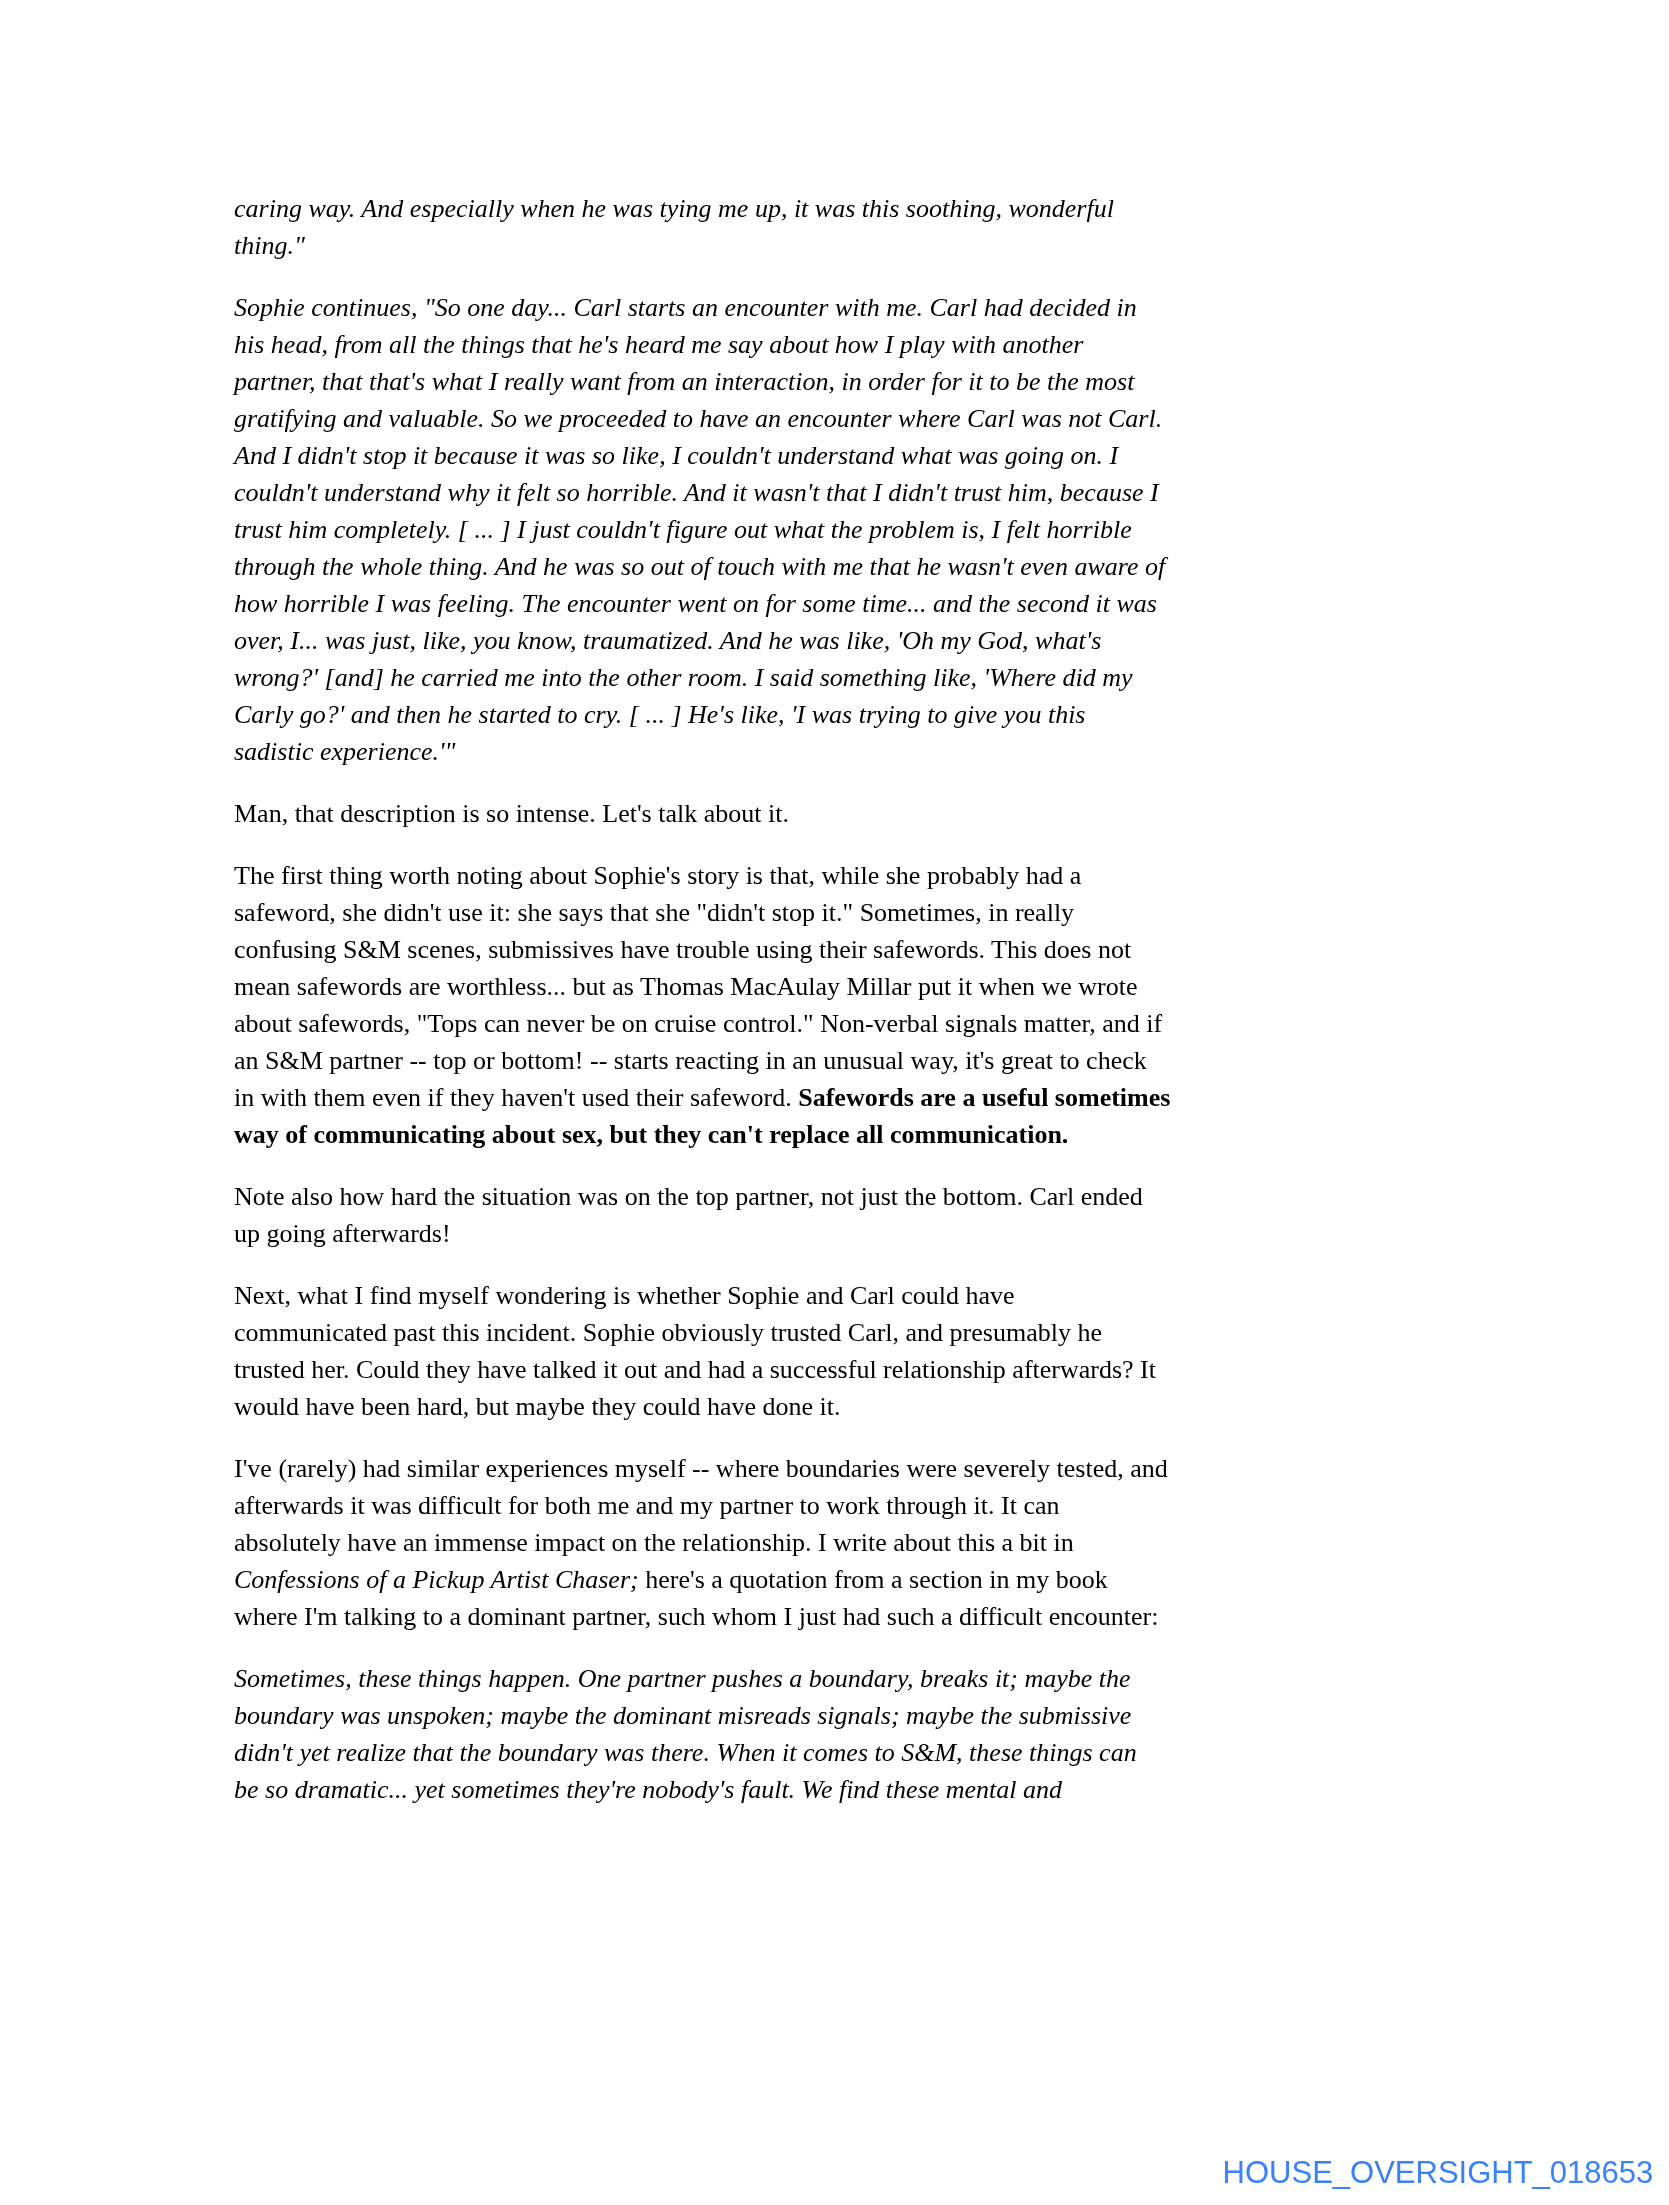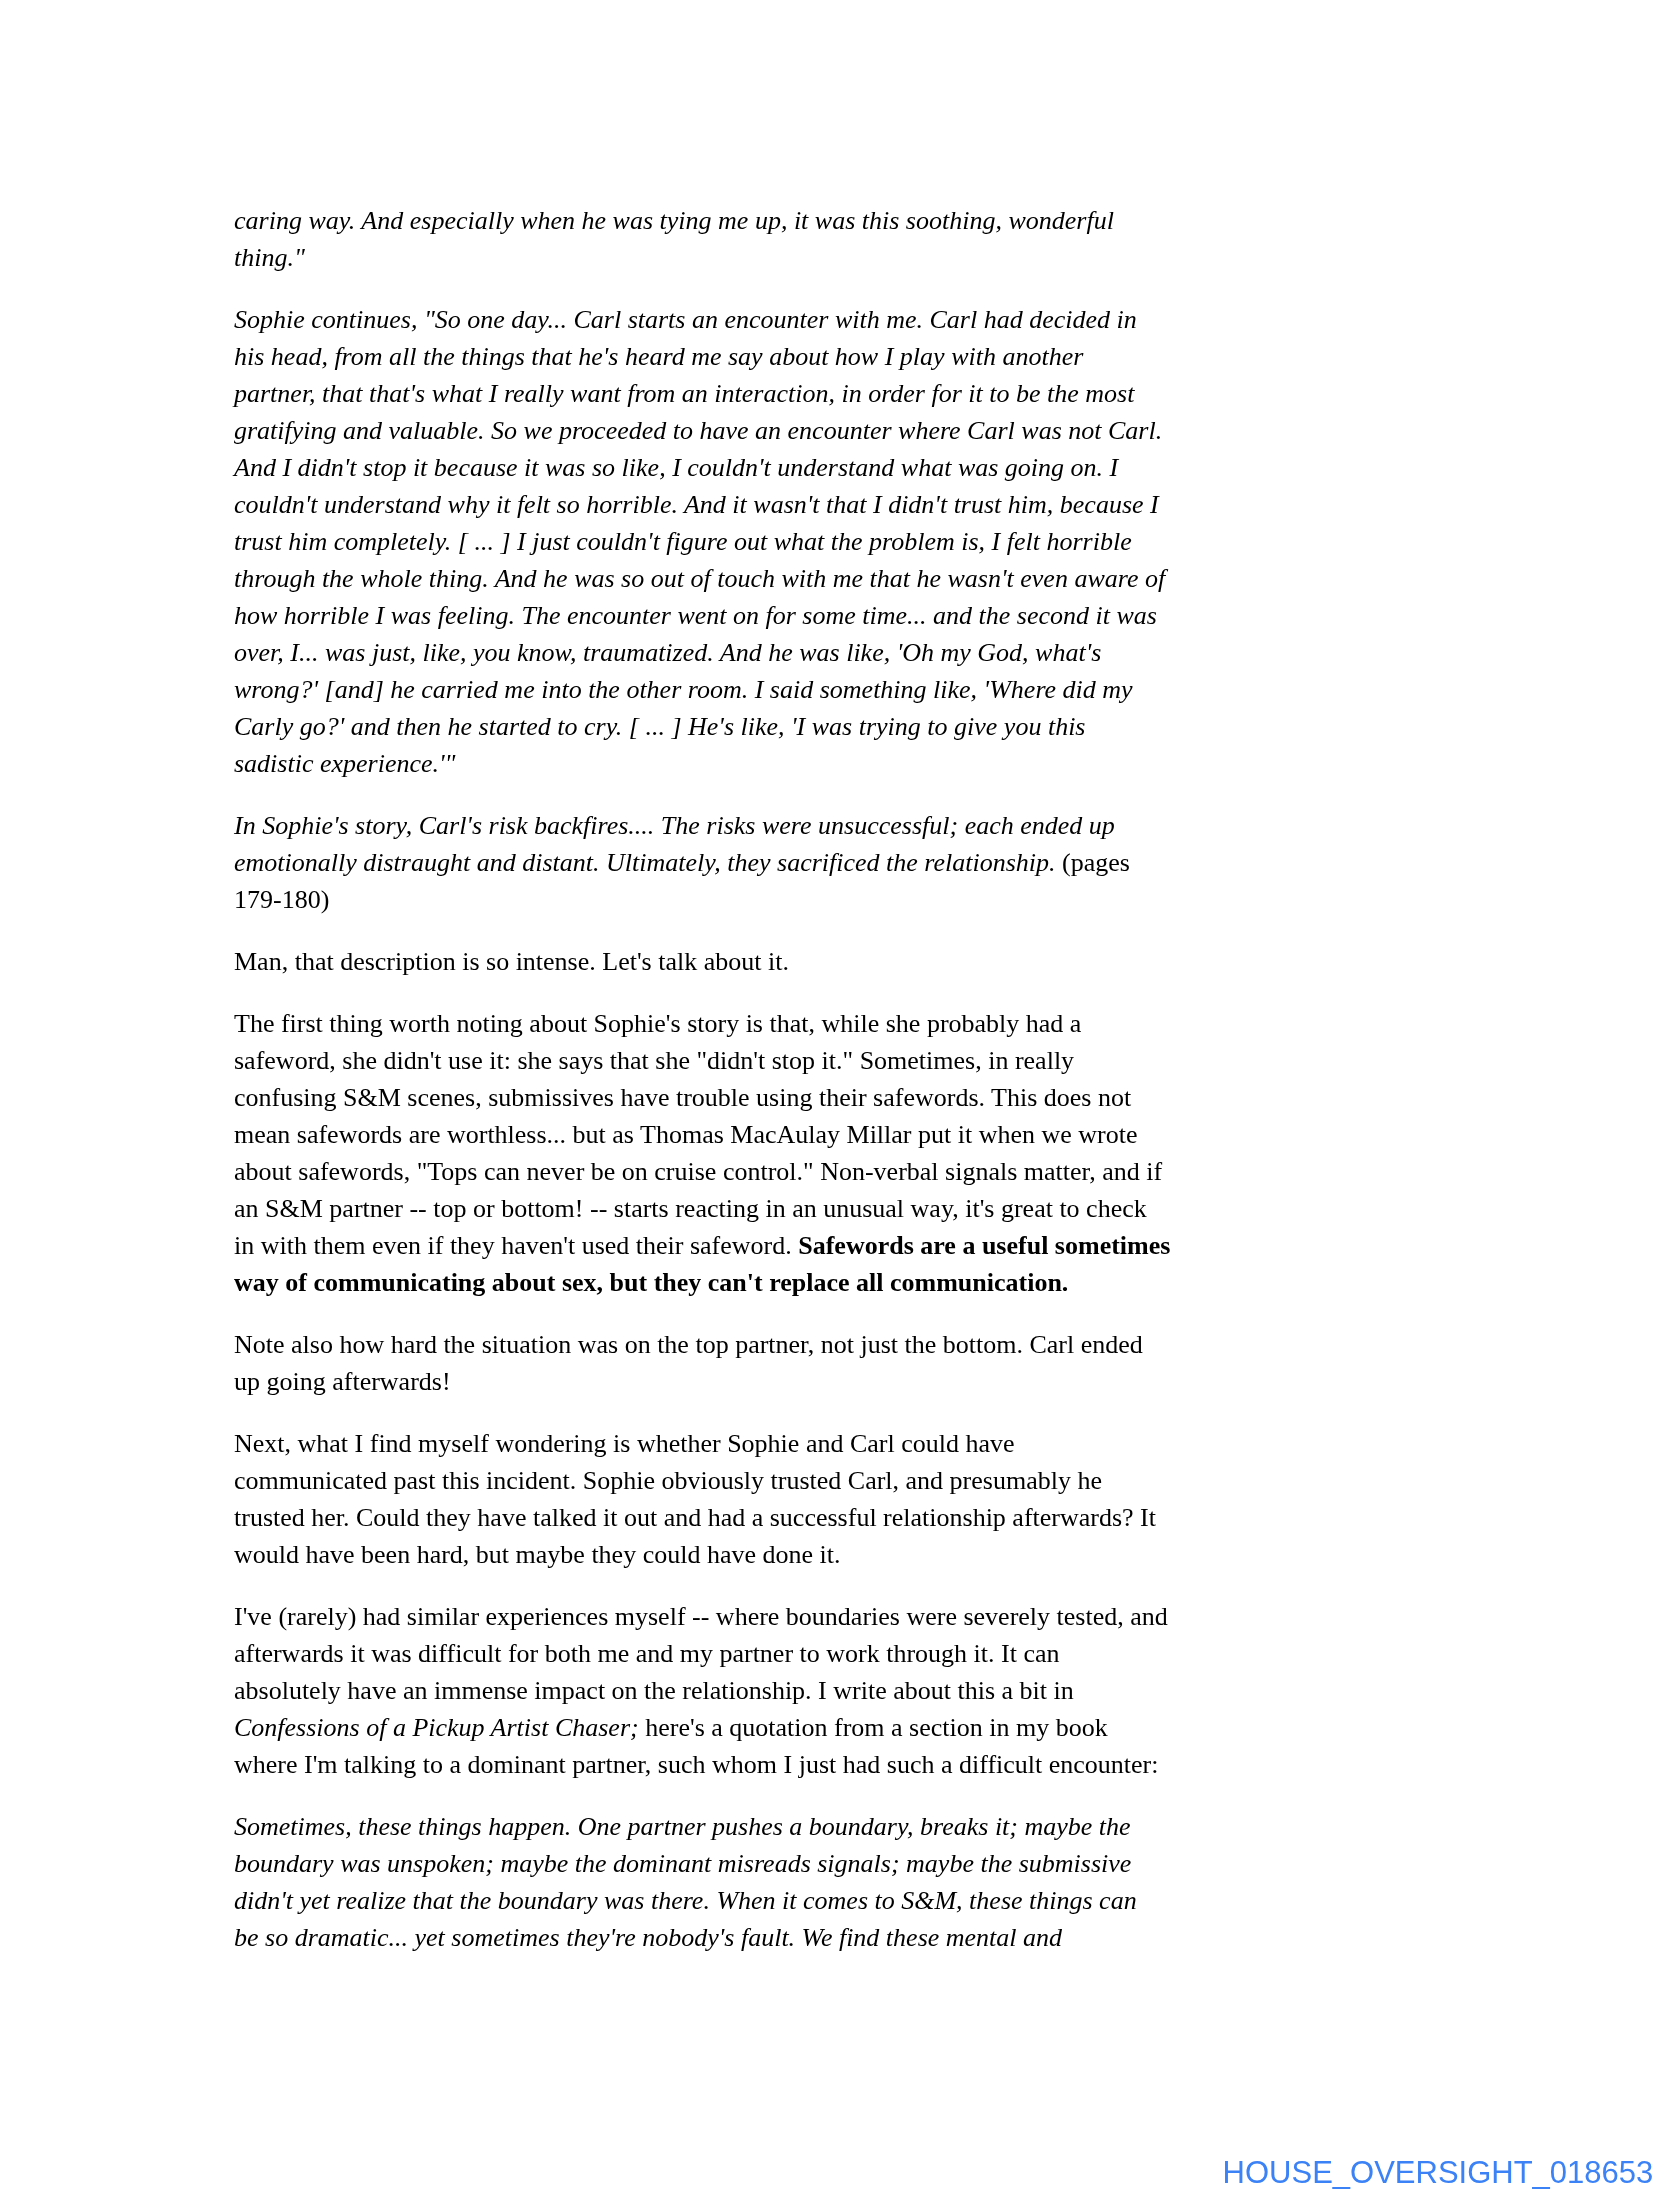--- a/index.html
+++ b/index.html
@@ -9,21 +9,20 @@
     position: relative;
     background: #ffffff;
     overflow: hidden;
     font-family: "Liberation Serif", "DejaVu Serif", serif;
   }
   .text-column {
     position: absolute;
     left: 234px;
     top: 190px;
     width: 1188px;
-    margin-top: 12px;
   }
   p.para {
     margin: 0 0 25px 0;
     padding: 0;
     font-size: 26px;
     line-height: 37px;
     color: #000000;
     white-space: pre;        
     font-kerning: normal;
   }
@@ -54,23 +53,20 @@
 gratifying and valuable. So we proceeded to have an encounter where Carl was not Carl.
 And I didn't stop it because it was so like, I couldn't understand what was going on. I
 couldn't understand why it felt so horrible. And it wasn't that I didn't trust him, because I
 trust him completely. [ ... ] I just couldn't figure out what the problem is, I felt horrible
 through the whole thing. And he was so out of touch with me that he wasn't even aware of
 how horrible I was feeling. The encounter went on for some time... and the second it was
 over, I... was just, like, you know, traumatized. And he was like, 'Oh my God, what's
 wrong?' [and] he carried me into the other room. I said something like, 'Where did my
 Carly go?' and then he started to cry. [ ... ] He's like, 'I was trying to give you this
 sadistic experience.'"</span></p>
-    <p class="para"><span class="seg-italic">In Sophie's story, Carl's risk backfires.... The risks were unsuccessful; each ended up
-emotionally distraught and distant. Ultimately, they sacrificed the relationship. </span><span class="seg-roman">(pages
-179-180)</span></p>
     <p class="para"><span class="seg-roman">Man, that description is so intense. Let's talk about it.</span></p>
     <p class="para"><span class="seg-roman">The first thing worth noting about Sophie's story is that, while she probably had a
 safeword, she didn't use it: she says that she "didn't stop it." Sometimes, in really
 confusing S&amp;M scenes, submissives have trouble using their safewords. This does not
 mean safewords are worthless... but as Thomas MacAulay Millar put it when we wrote
 about safewords, "Tops can never be on cruise control." Non-verbal signals matter, and if
 an S&amp;M partner -- top or bottom! -- starts reacting in an unusual way, it's great to check
 in with them even if they haven't used their safeword. </span><span class="seg-bold">Safewords are a useful sometimes
 way of communicating about sex, but they can't replace all communication.</span></p>
     <p class="para"><span class="seg-roman">Note also how hard the situation was on the top partner, not just the bottom. Carl ended

